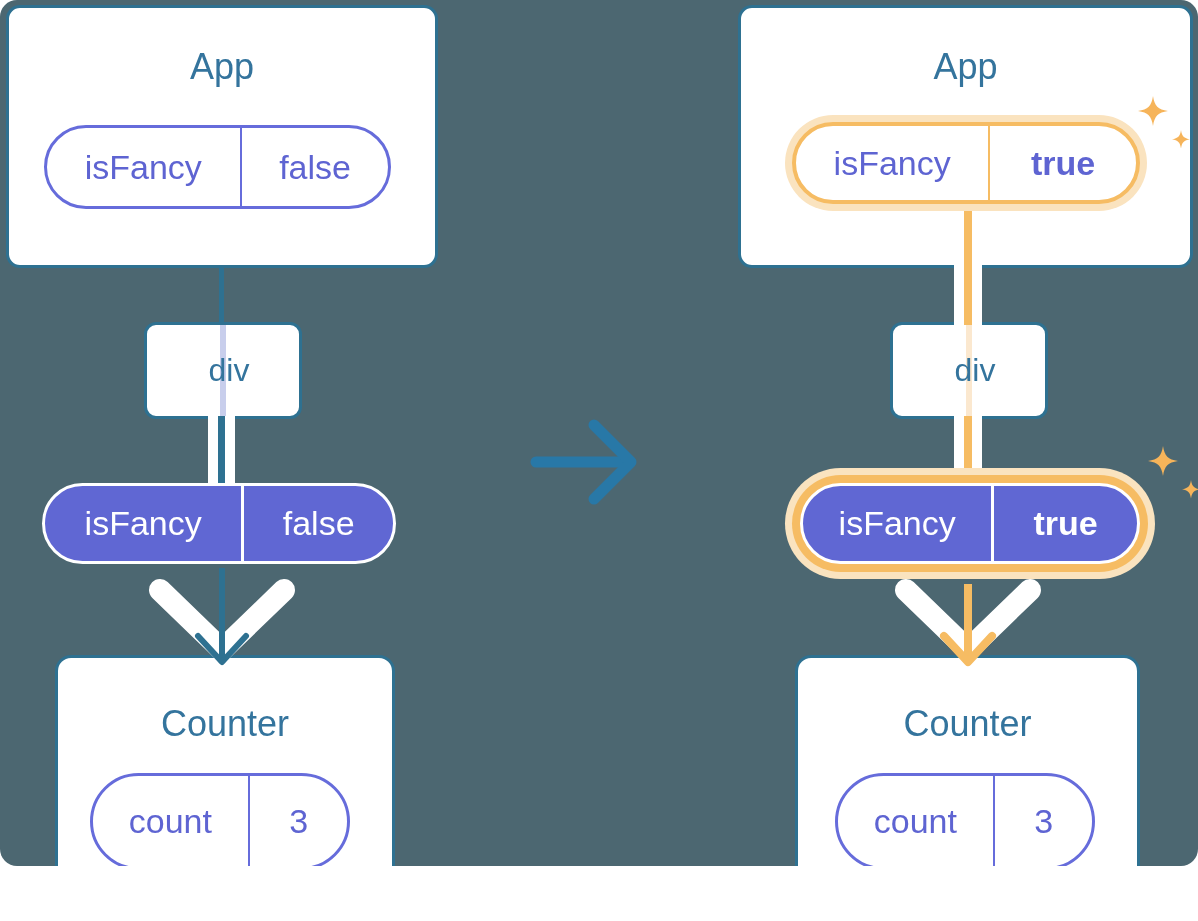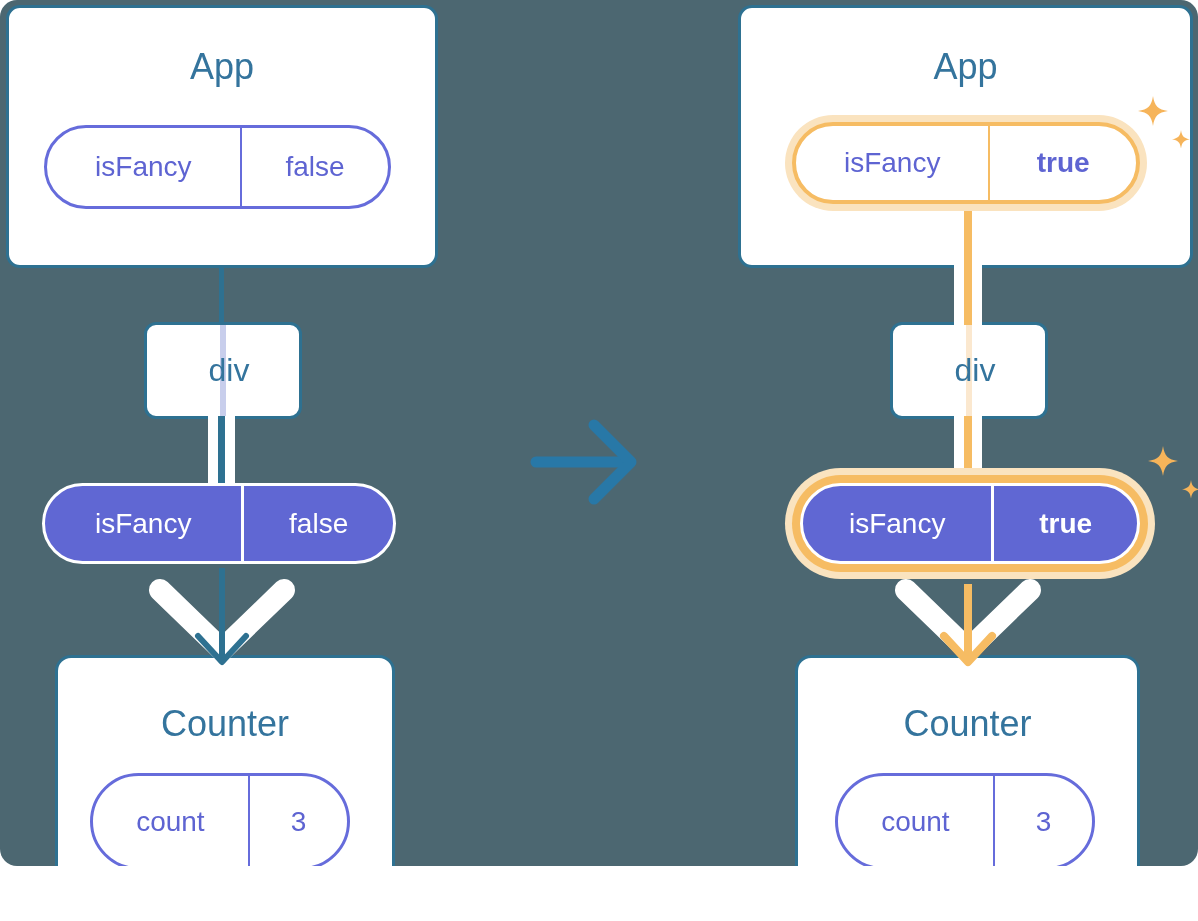--- a/index.html
+++ b/index.html
@@ -17,21 +17,21 @@
     --white:#FFFFFF;
   }
   html,body{margin:0;padding:0;}
   body{font-family:"Liberation Sans", sans-serif;}
   #stage{position:relative;width:1198px;height:866px;background:var(--bg);overflow:hidden;border-radius:17px;}
 
   .card{position:absolute;background:var(--white);border:3px solid var(--teal);z-index:2;}
   .title{position:absolute;left:0;right:0;text-align:center;color:var(--title);font-weight:500;z-index:3;}
 
   .pill{position:absolute;display:flex;align-items:stretch;z-index:5;box-sizing:border-box;}
-  .pill .cell{flex:1;display:flex;align-items:center;justify-content:center;font-size:28px;}
+  .pill .cell{flex:1;display:flex;align-items:center;justify-content:center;font-size:34px;}
   .pill .cell.name{flex:1.32;}
   .pill .divider{width:3px;flex:0 0 3px;}
 
   .outline-pill{background:var(--white);border:3px solid var(--purple-line);border-radius:60px;color:var(--purple-text);}
   .outline-pill .divider{background:var(--purple-line);}
 
   .orange-pill{background:var(--white);border:4px solid var(--orange);border-radius:60px;color:var(--purple-text);
                box-shadow:0 0 0 7px var(--orange-pale);}
   .orange-pill .divider{background:var(--orange);}
 

